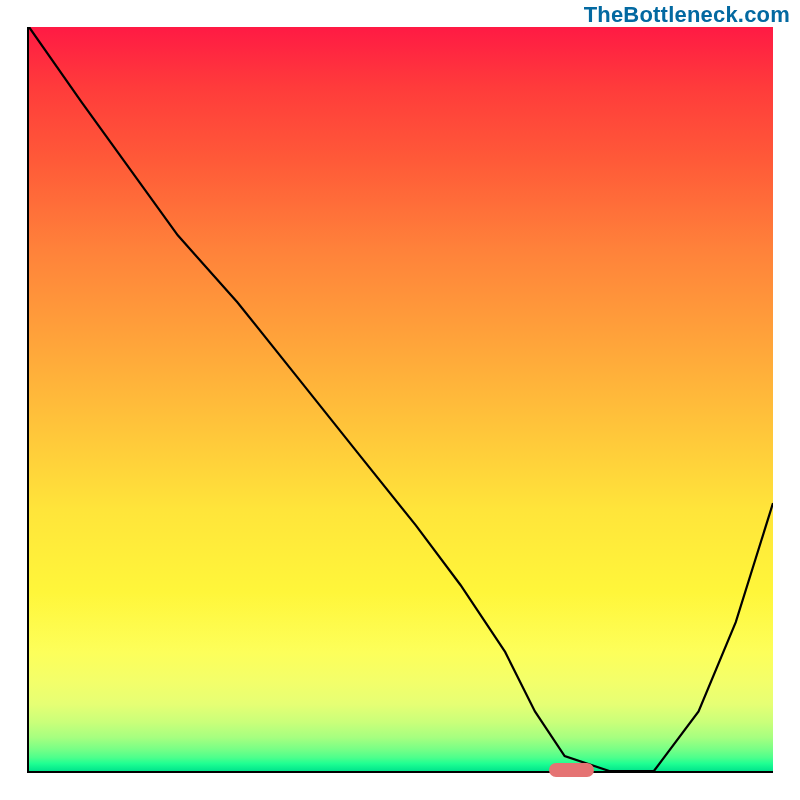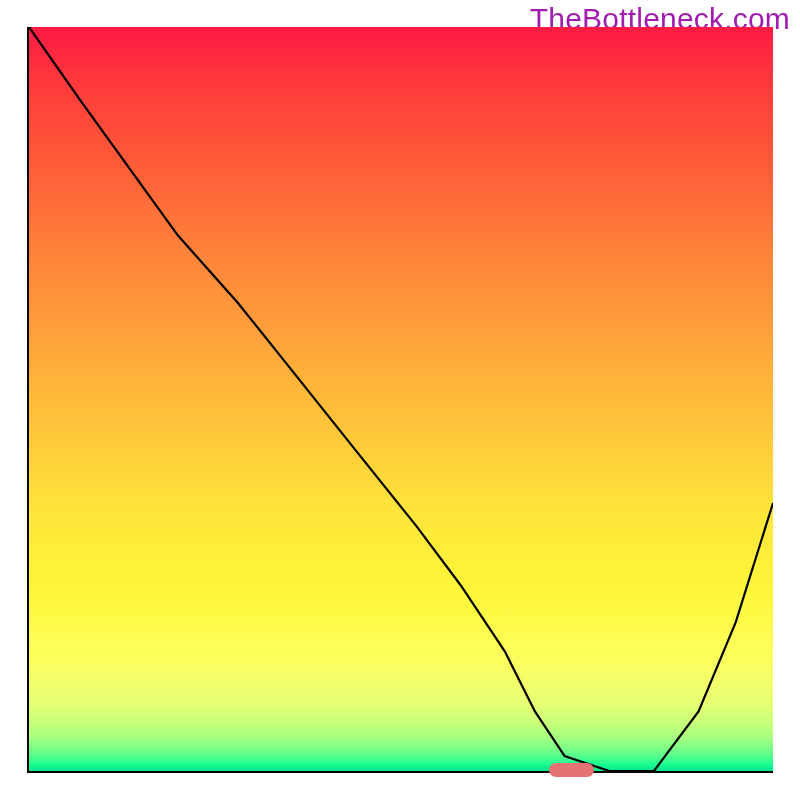--- a/index.html
+++ b/index.html
@@ -13,23 +13,23 @@
   .outer {
     width: 800px;
     height: 800px;
     background: #ffffff;
     position: relative;
   }
   .watermark {
     position: absolute;
     top: 2px;
     right: 10px;
-    font-size: 30px;
-    font-weight: 400;
-    color: #a21caf;
+    font-size: 22px;
+    font-weight: 700;
+    color: #0369a1;
     letter-spacing: 0.2px;
   }
   .plot {
     position: absolute;
     left: 27px;
     top: 27px;
     width: 746px;
     height: 746px;
     background: linear-gradient(to bottom,
       #ff1a44 0%,

